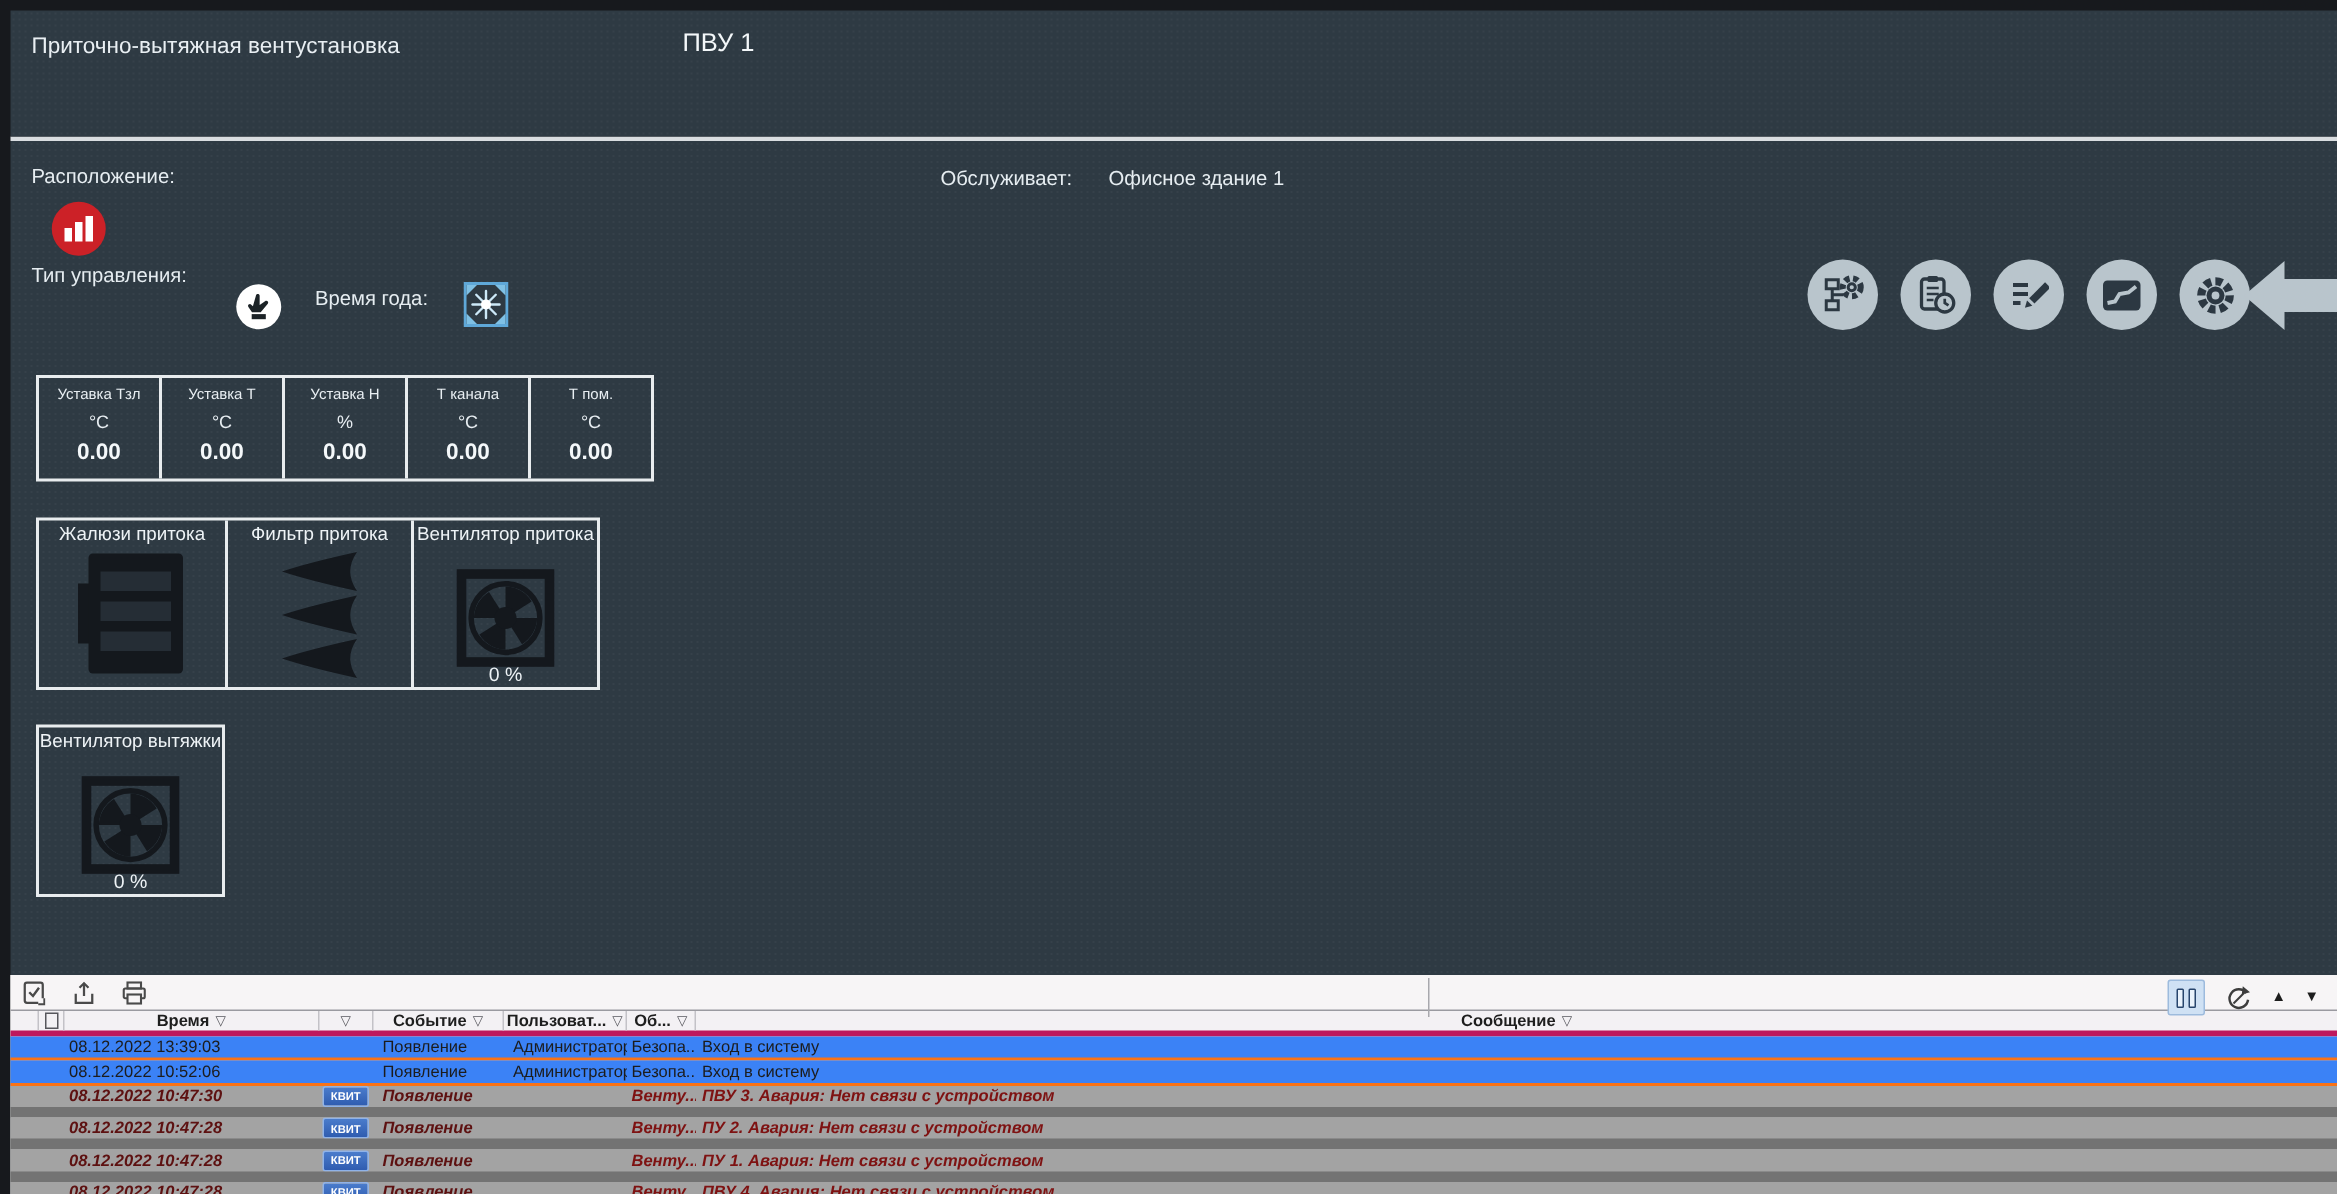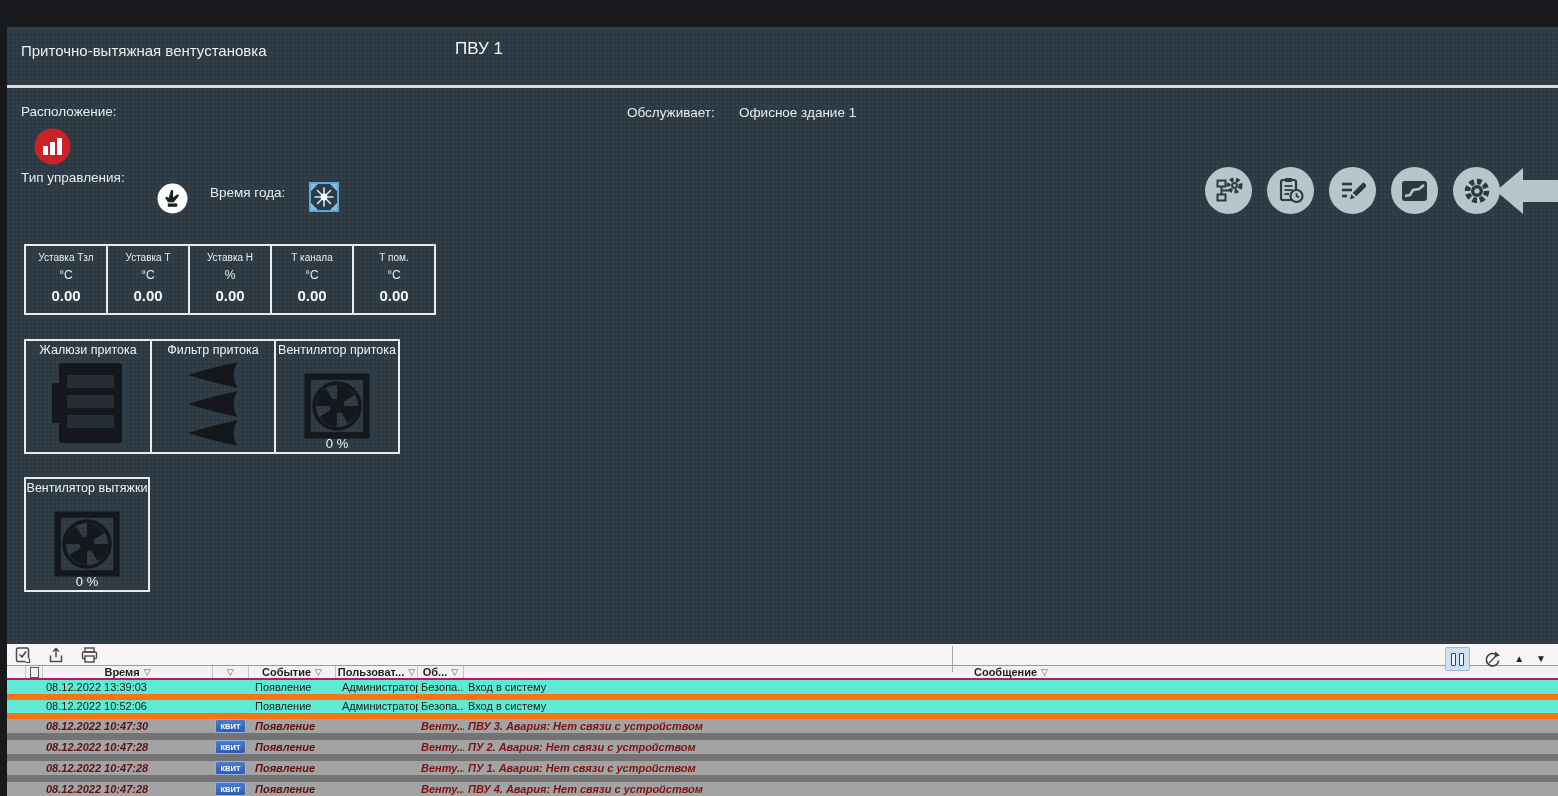--- a/index.html
+++ b/index.html
@@ -8,21 +8,21 @@
     background:#17191d;
     font-family:"Liberation Sans","DejaVu Sans",sans-serif;
   }
   .panel{position:absolute;left:7px;top:7px;right:0;bottom:0;}
   .texture{
     background-color:#2e3a43;
     background-image:radial-gradient(rgba(255,255,255,0.035) 1px, rgba(0,0,0,0) 1px);
     background-size:4px 4px;
   }
   
-  .hmi-header{height:58px;position:relative;margin-top:20px;}
+  .hmi-header{height:84px;position:relative;}
   .hmi-title{position:absolute;left:14px;top:15px;font-size:15px;color:#e9eff3;}
   .hmi-unit{position:absolute;left:448px;top:12px;font-size:17px;color:#f3f7f9;}
   .divider{height:3px;background:#d9dde0;}
   
   .main{height:556px;position:relative;overflow:hidden;}
   .lbl{position:absolute;font-size:13.5px;color:#e6edf1;}
   .loc-icon{position:absolute;left:27px;top:40px;width:37px;height:37px;}
   .hand-icon{position:absolute;left:150px;top:95px;width:31px;height:31px;}
   .season-icon{position:absolute;left:302px;top:94px;width:30px;height:30px;}
   
@@ -48,25 +48,25 @@
   .jtoolbar{height:30px;background:#f7f5f6;border-bottom:1px solid #9a9aa0;display:flex;align-items:center;position:relative;}
   .jtool-left{display:flex;gap:13px;padding-left:6px;align-items:center;}
   .tbtn{width:20px;height:20px;display:flex;align-items:center;justify-content:center;cursor:pointer;}
   .vsep{position:absolute;left:945px;top:2px;height:26px;width:1px;background:#a8a8ad;}
   .jtool-right{position:absolute;right:12px;top:3px;display:flex;gap:12px;align-items:center;}
   .pause-btn{width:23px;height:22px;background:#cfe1f4;border:1px solid #9dbbdd;border-radius:2px;display:flex;align-items:center;justify-content:center;gap:3px;cursor:pointer;}
   .pause-btn i{display:block;width:3px;height:11px;border:1px solid #27456d;border-radius:1px;background:#e9f2fb;}
   .tri{font-size:10px;color:#1d1d1d;cursor:pointer;line-height:22px;}
   
   .jgrid{display:grid;grid-template-columns:19px 17px 170px 36px 87px 82px 46px 1fr;}
-  .jhead{height:17px;background:#f3f1f4;border-bottom:2px solid #be185d;font-size:11px;color:#1e1e1e;font-weight:bold;}
+  .jhead{height:17px;background:#f3f1f4;border-bottom:4px solid #be185d;font-size:11px;color:#1e1e1e;font-weight:bold;}
   .jhead .hc{border-right:1px solid #c3c2c7;display:flex;align-items:center;justify-content:center;gap:4px;overflow:hidden;white-space:nowrap;}
   .funnel{font-size:9px;color:#5a5a60;font-weight:normal;}
   .bm-sq{width:7px;height:9px;border:1px solid #57575c;}
-  .erow{height:18.65px;font-size:11px;color:#1c1c1c;align-items:center;border-bottom:6px solid #f97316;background:#5eead4;}
+  .erow{height:18.65px;font-size:11px;color:#1c1c1c;align-items:center;border-bottom:2px solid #f97316;background:#3b82f6;}
   .erow .c{overflow:hidden;white-space:nowrap;height:100%;display:flex;align-items:center;}
   .c.time{padding-left:3px;}
   .c.ev,.c.us{padding-left:6px;}
   .c.ob{padding-left:3px;}
   .c.msg{padding-left:4px;}
   .erow.alarm{background:#a3a3a3;border-bottom:7px solid #737373;color:#5d1111;font-weight:bold;font-style:italic;}
   .erow.alarm .c.msg,.erow.alarm .c.ob{color:#7e1212;}
   .kvit{margin-left:2px;width:31px;height:14px;border:1px solid #8fb2e8;border-radius:2px;
         background:linear-gradient(#4a7ccc,#2f5cb0);color:#fff;font-size:7.5px;font-weight:bold;
         font-style:normal;display:flex;align-items:center;justify-content:center;cursor:pointer;

